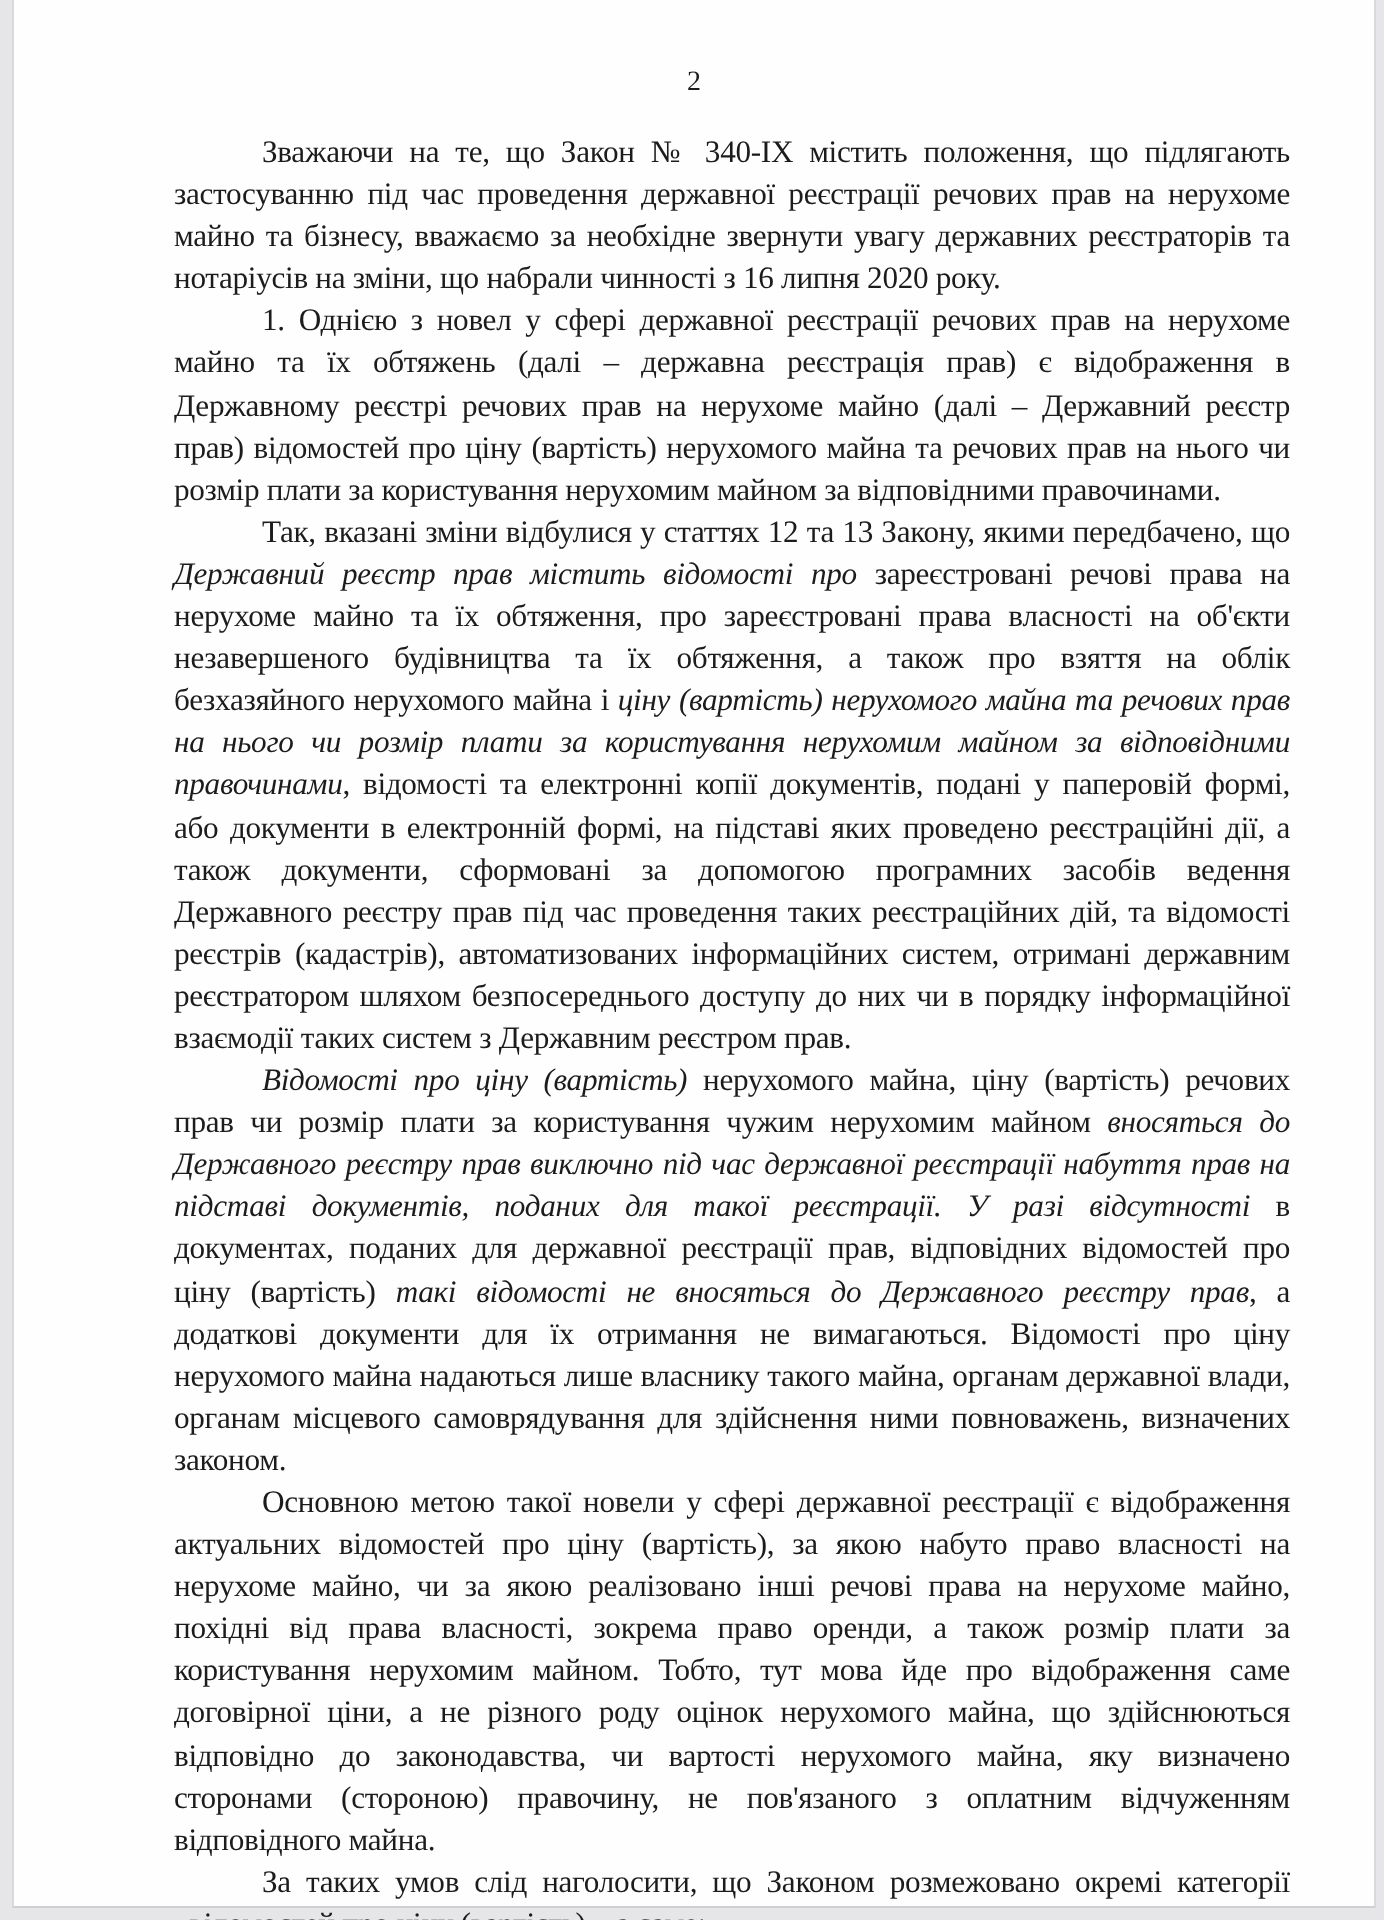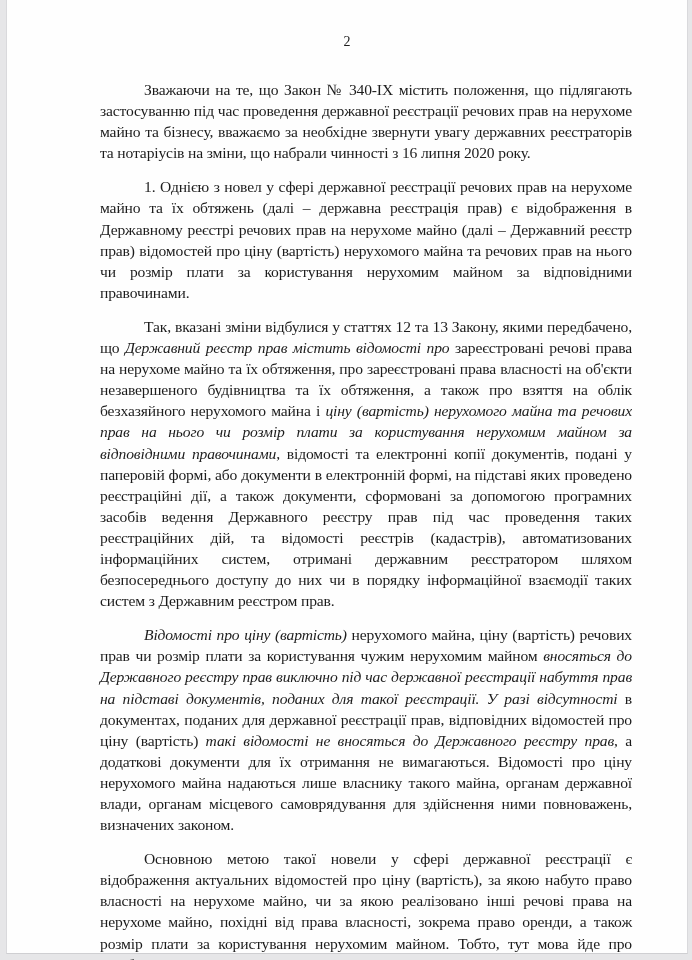--- a/index.html
+++ b/index.html
@@ -17,21 +17,21 @@
     }
     .page-number {
       position: absolute; top: 34px; left: 0; width: 100%;
       text-align: center; font-size: 14px;
     }
     .body-text {
       position: absolute; left: 80px; top: 66px; width: 558px;
       font-size: 15.6px; line-height: 21.1px; text-align: justify;
       letter-spacing: -0.15px;
     }
-    .body-text p { margin: 13px; text-indent: 44px; }
+    .body-text p { margin: 0; text-indent: 44px; }
     .body-text em { }
   </style>
 </head>
 <body>
 
 <div class="page">
   <div class="page-number">2</div>
 
   <div class="body-text">
     <p>

